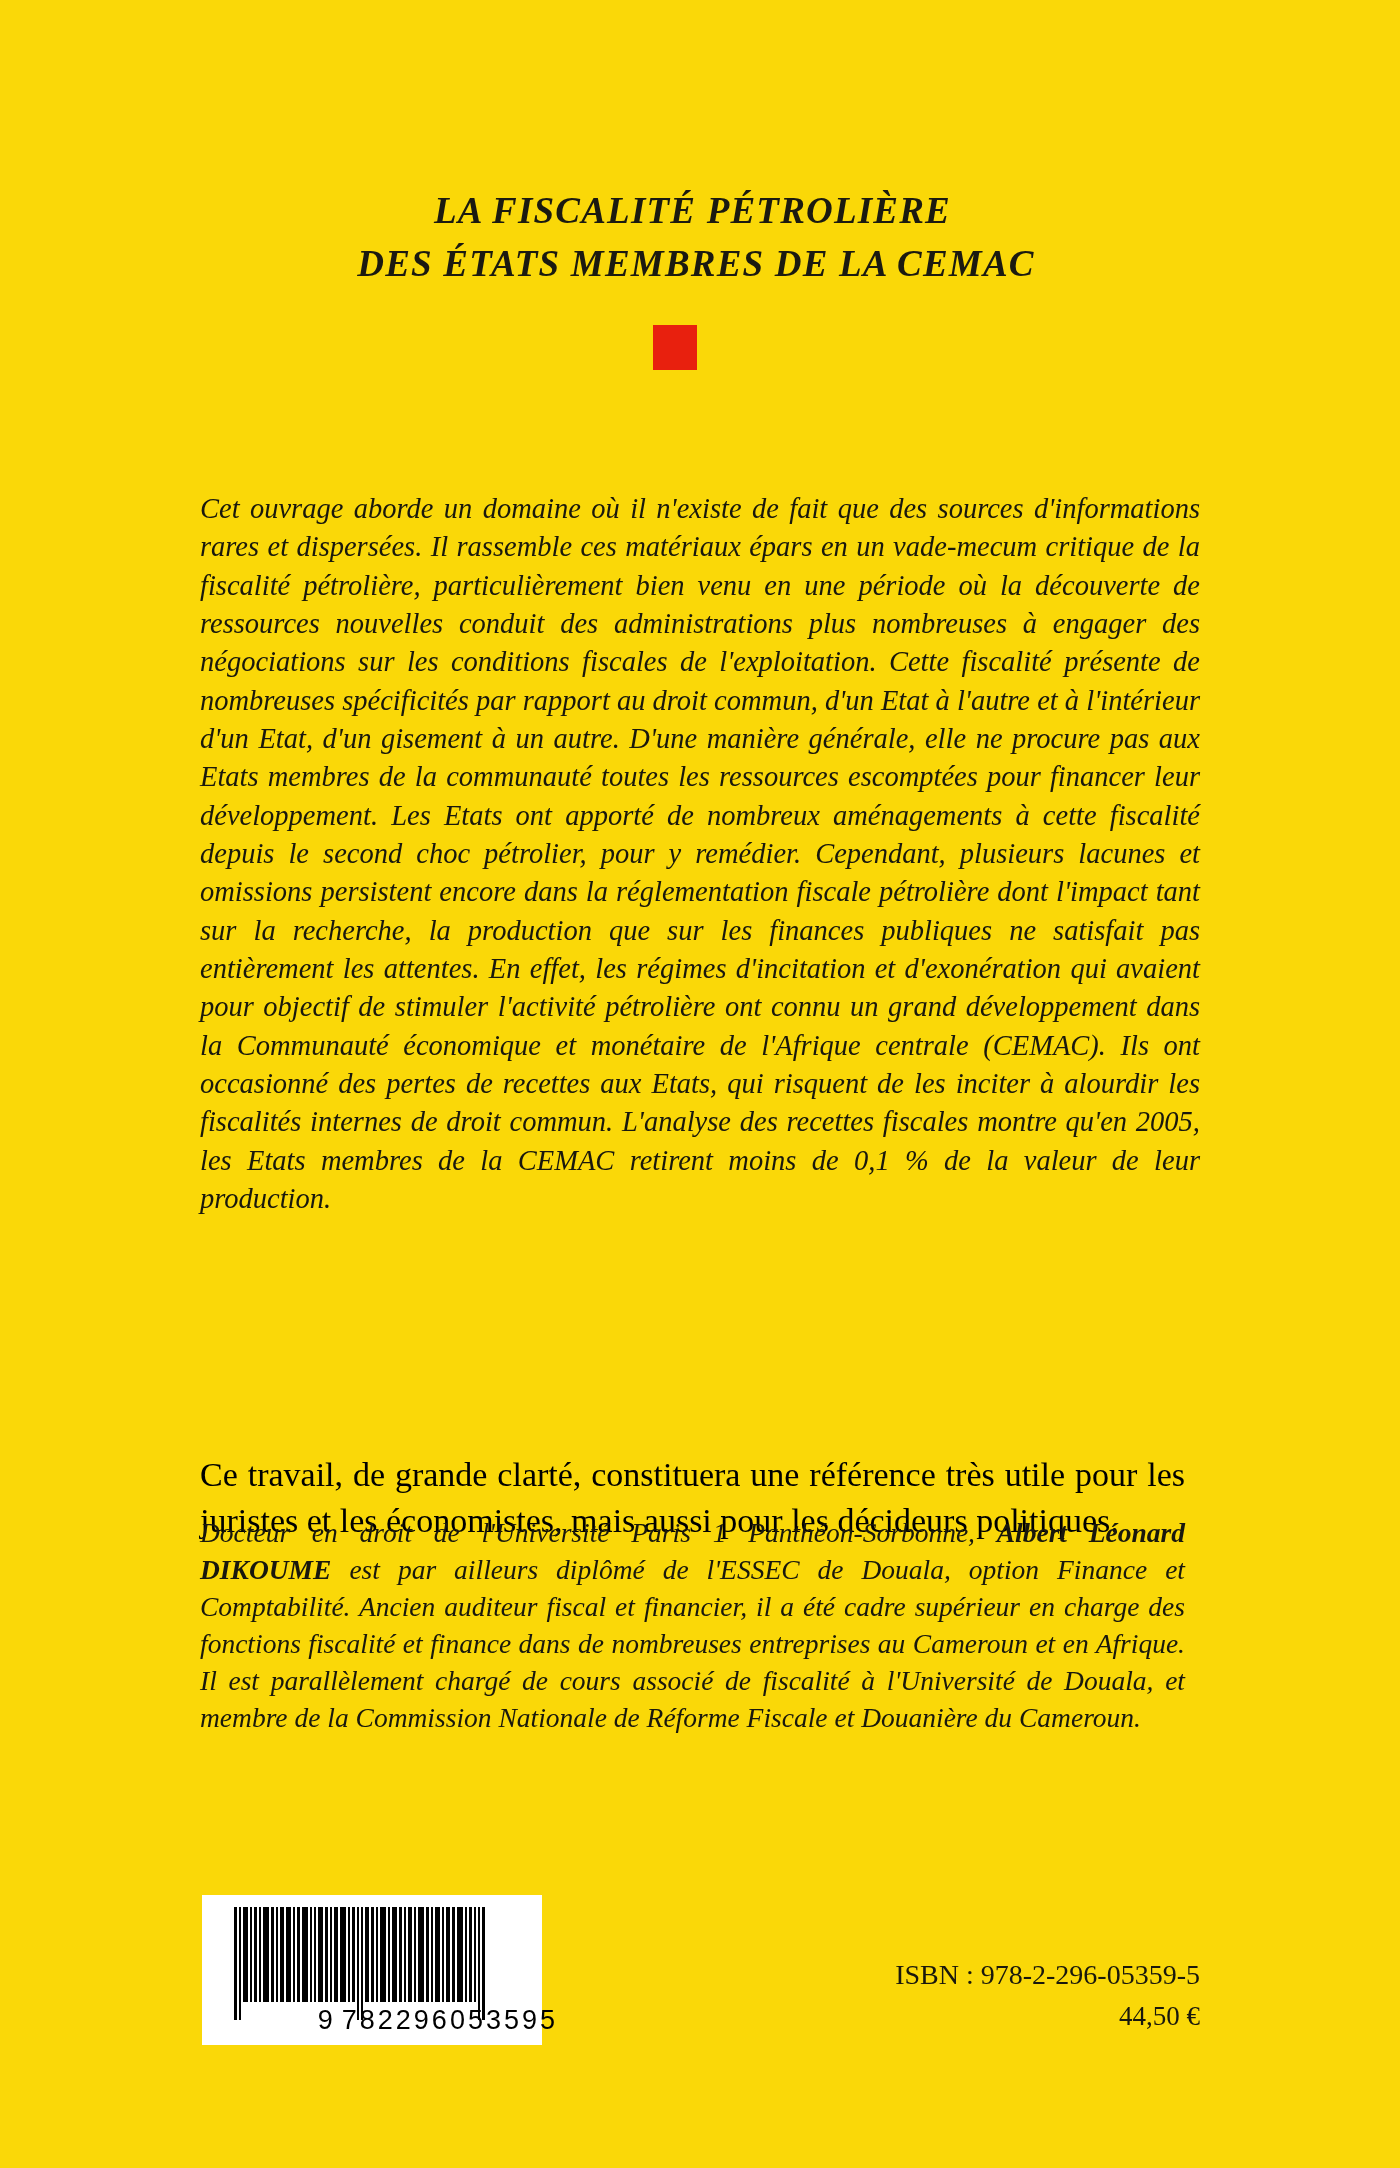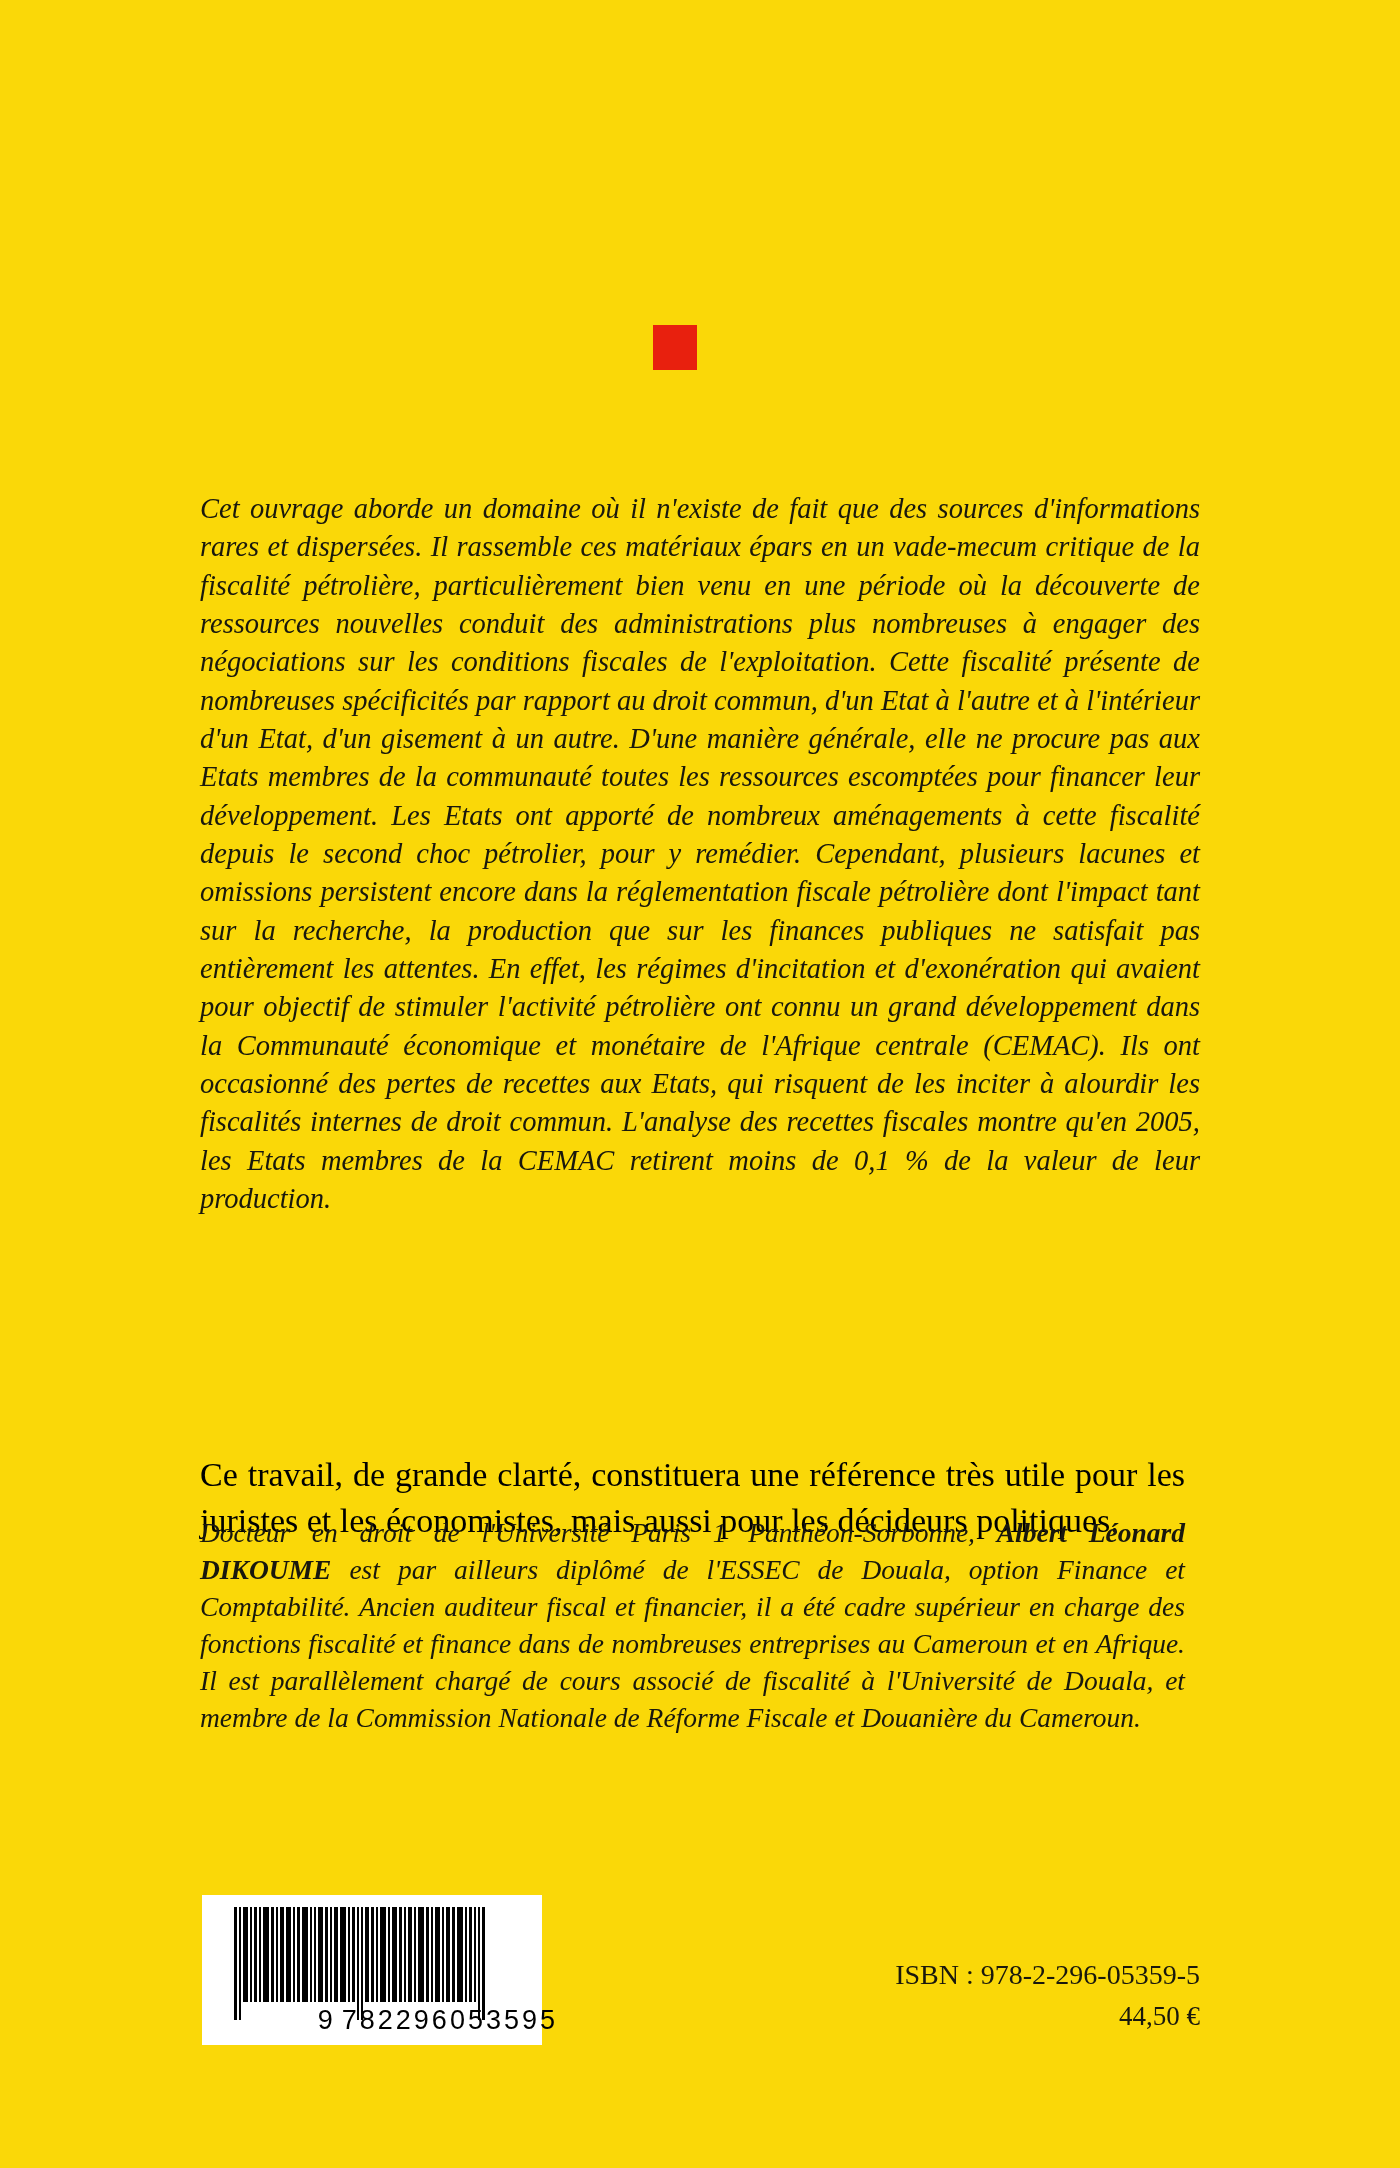--- a/index.html
+++ b/index.html
@@ -165,20 +165,24 @@
   .price-line {
     font-size: 27px;
     line-height: 1.5;
   }
 </style>
 </head>
 <body>
 
 <div class="page">
 
+  <div class="title-block">
+    <div class="title-line l1">LA FISCALITÉ PÉTROLIÈRE</div>
+    <div class="title-line l2">DES ÉTATS MEMBRES DE LA CEMAC</div>
+  </div>
 
   <div class="red-square"></div>
 
   <div class="body-text">
     <p>Cet ouvrage aborde un domaine où il n'existe de fait que des sources d'informations rares et dispersées. Il rassemble ces matériaux épars en un vade-mecum critique de la fiscalité pétrolière, particulièrement bien venu en une période où la découverte de ressources nouvelles conduit des administrations plus nombreuses à engager des négociations sur les conditions fiscales de l'exploitation. Cette fiscalité présente de nombreuses spécificités par rapport au droit commun, d'un Etat à l'autre et à l'intérieur d'un Etat, d'un gisement à un autre. D'une manière générale, elle ne procure pas aux Etats membres de la communauté toutes les ressources escomptées pour financer leur développement. Les Etats ont apporté de nombreux aménagements à cette fiscalité depuis le second choc pétrolier, pour y remédier. Cependant, plusieurs lacunes et omissions persistent encore dans la réglementation fiscale pétrolière dont l'impact tant sur la recherche, la production que sur les finances publiques ne satisfait pas entièrement les attentes. En effet, les régimes d'incitation et d'exonération qui avaient pour objectif de stimuler l'activité pétrolière ont connu un grand développement dans la Communauté économique et monétaire de l'Afrique centrale (CEMAC). Ils ont occasionné des pertes de recettes aux Etats, qui risquent de les inciter à alourdir les fiscalités internes de droit commun. L'analyse des recettes fiscales montre qu'en 2005, les Etats membres de la CEMAC retirent moins de 0,1 % de la valeur de leur production.</p>
   </div>
 
   <div class="closing-text">
     <p>Ce travail, de grande clarté, constituera une référence très utile pour les juristes et les économistes, mais aussi pour les décideurs politiques.</p>
   </div>

